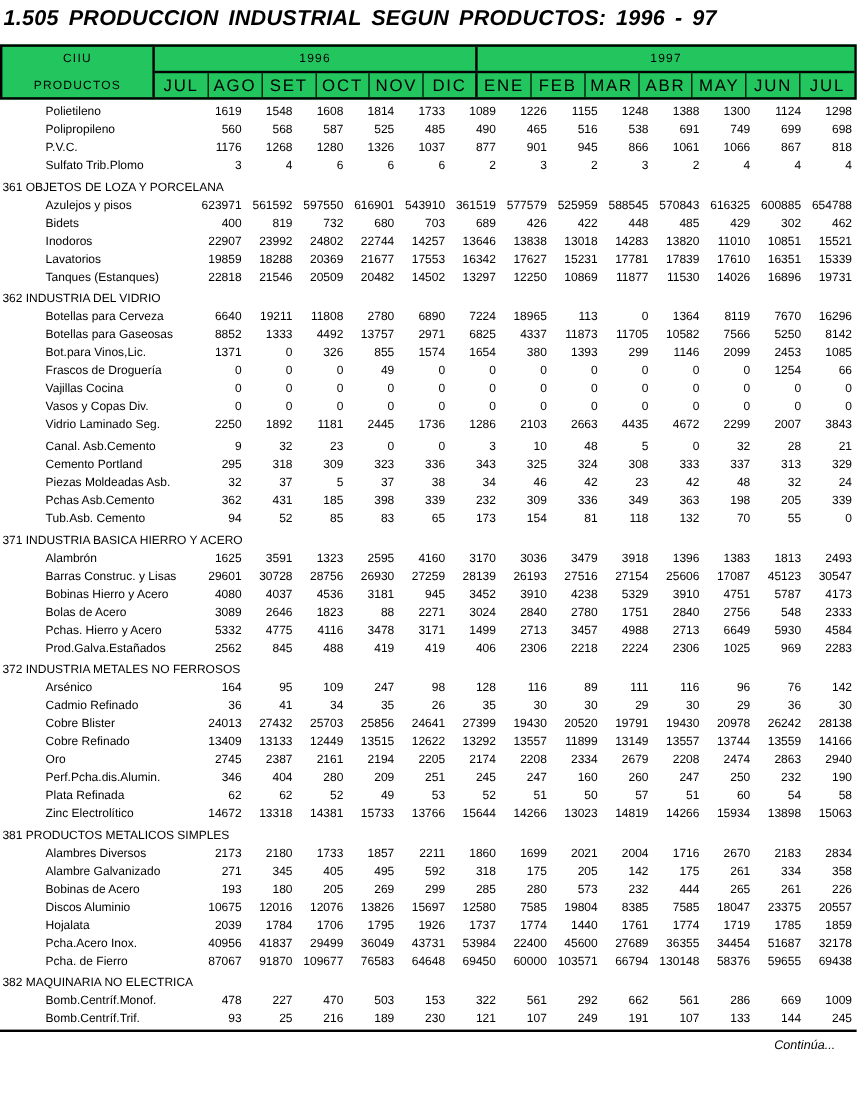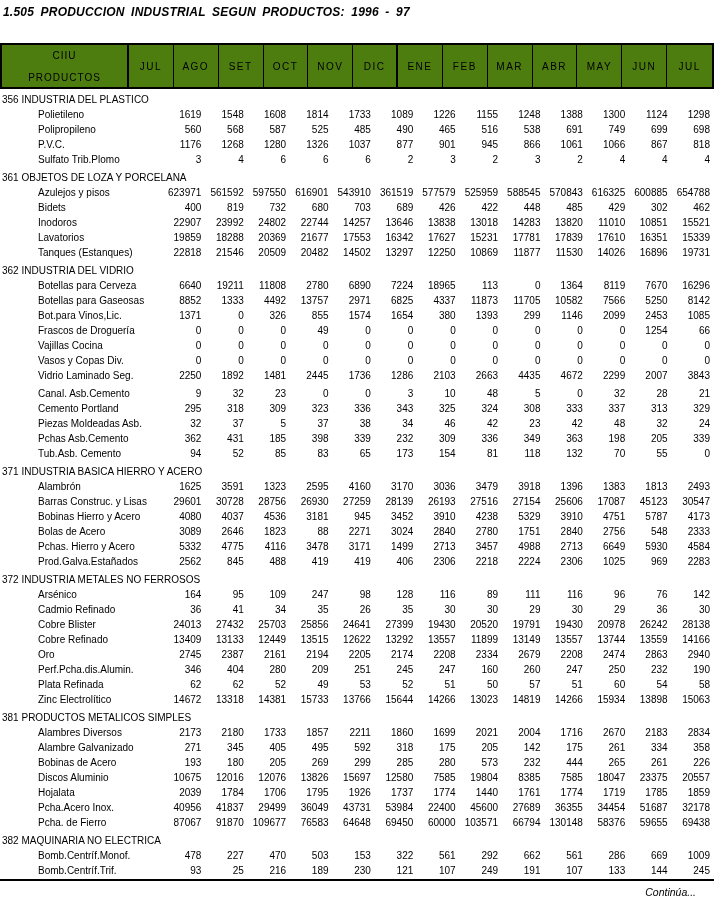--- a/index.html
+++ b/index.html
@@ -6,29 +6,29 @@
   body {
     width: 714px; height: 920px;
     background: #ffffff; color: #000000;
     font-family: "Liberation Sans", sans-serif;
     overflow: hidden;
   }
   .page { width: 714px; height: 920px; position: relative; }
 
   .title {
     font-weight: bold; font-style: italic;
-    font-size: 12px; letter-spacing: 0.2px; word-spacing: 3px;
+    font-size: 18px; letter-spacing: 0.2px; word-spacing: 3px;
     margin: 5px 0 0 3px; white-space: nowrap;
   }
 
   
   .thead {
-    margin-top: 24px;
+    margin-top: 11px;
     border: 2px solid #000;
-    background: #4d7c0f;
+    background: #22c55e;
     display: flex;
     height: 42px;
     box-sizing: content-box;
   }
   .corner {
     width: 125px; flex: none;
     border-right: 2px solid #000;
     display: flex; flex-direction: column; justify-content: space-between;
     text-align: center; padding: 5px 0 4px;
     font-size: 10px; letter-spacing: 1px;
@@ -39,21 +39,21 @@
     border-bottom: 2px solid #000;
   }
   .year-cell {
     display: flex; align-items: center; justify-content: center;
     font-size: 10px; letter-spacing: 1px;
   }
   .year-cell.first { border-right: 2px solid #000; }
   .month-row { flex: 1; display: grid; grid-template-columns: repeat(13, 1fr); }
   .month-cell {
     display: flex; align-items: center; justify-content: center;
-    font-size: 10px; letter-spacing: 1.5px;
+    font-size: 14px; letter-spacing: 1.5px;
     border-right: 1px solid #000;
   }
   .month-cell.sep-year { border-right: 2px solid #000; }
   .month-cell:last-child { border-right: none; }
 
   
   .tbody { margin-top: 2px; }
   .section { margin-top: 3px; }
   .section-title {
     font-size: 10px; height: 15px; line-height: 15px;
@@ -78,41 +78,44 @@
 <div class="page">
 
   <div class="title">1.505 PRODUCCION INDUSTRIAL SEGUN PRODUCTOS: 1996 - 97</div>
 
   <div class="thead">
     <div class="corner">
       <div>CIIU</div>
       <div>PRODUCTOS</div>
     </div>
     <div class="head-cols">
+      <div class="year-row">
+          <div class="year-cell first" style="grid-column: span 6;">1996</div>
+          <div class="year-cell" style="grid-column: span 7;">1997</div>
+        </div>
       <div class="month-row">
           <div class="month-cell">JUL</div>
           <div class="month-cell">AGO</div>
           <div class="month-cell">SET</div>
           <div class="month-cell">OCT</div>
           <div class="month-cell">NOV</div>
           <div class="month-cell sep-year">DIC</div>
           <div class="month-cell">ENE</div>
           <div class="month-cell">FEB</div>
           <div class="month-cell">MAR</div>
           <div class="month-cell">ABR</div>
           <div class="month-cell">MAY</div>
           <div class="month-cell">JUN</div>
           <div class="month-cell">JUL</div>
         </div>
     </div>
   </div>
 
   <div class="tbody">
       <div class="section">
-        <div class="section-title">356 INDUSTRIA DEL PLASTICO</div>
         <div class="drow">
           <div class="rlabel">Polietileno</div>
           <div class="rval">1619</div>
           <div class="rval">1548</div>
           <div class="rval">1608</div>
           <div class="rval">1814</div>
           <div class="rval">1733</div>
           <div class="rval">1089</div>
           <div class="rval">1226</div>
           <div class="rval">1155</div>
@@ -349,21 +352,21 @@
           <div class="rval">0</div>
           <div class="rval">0</div>
           <div class="rval">0</div>
           <div class="rval">0</div>
           <div class="rval">0</div>
         </div>
         <div class="drow">
           <div class="rlabel">Vidrio Laminado Seg.</div>
           <div class="rval">2250</div>
           <div class="rval">1892</div>
-          <div class="rval">1481</div>
+          <div class="rval">1181</div>
           <div class="rval">2445</div>
           <div class="rval">1736</div>
           <div class="rval">1286</div>
           <div class="rval">2103</div>
           <div class="rval">2663</div>
           <div class="rval">4435</div>
           <div class="rval">4672</div>
           <div class="rval">2299</div>
           <div class="rval">2007</div>
           <div class="rval">3843</div>

